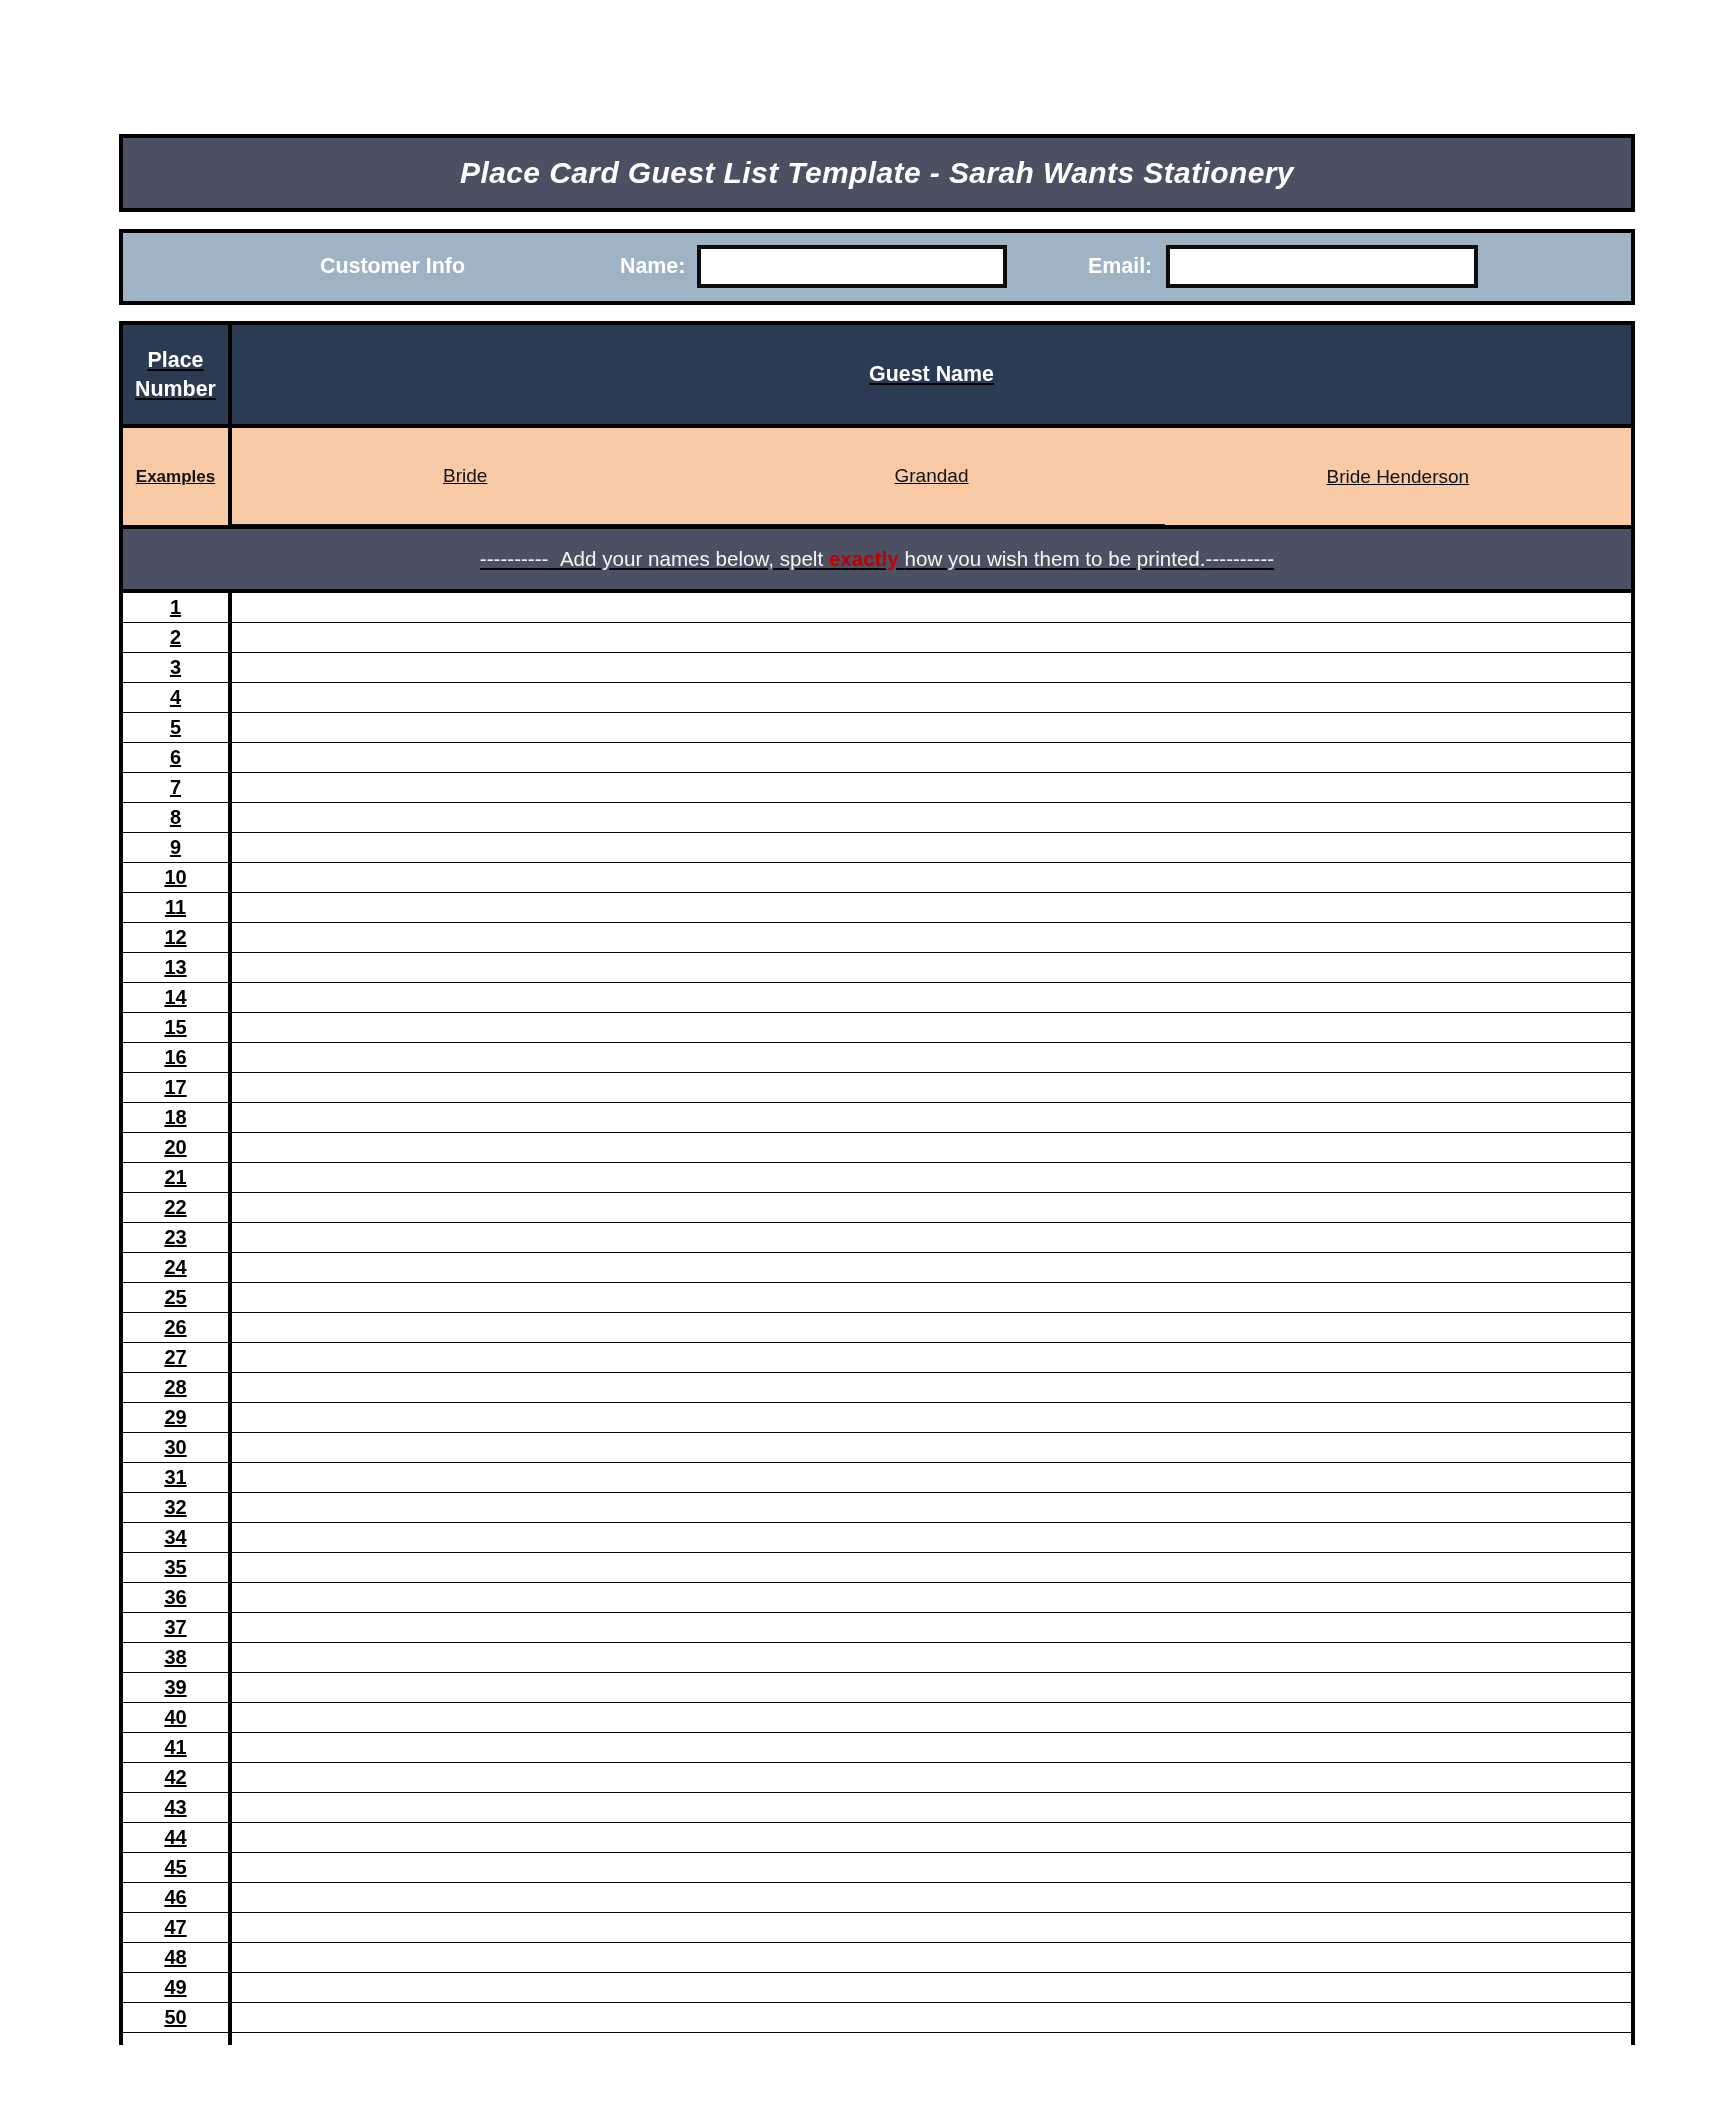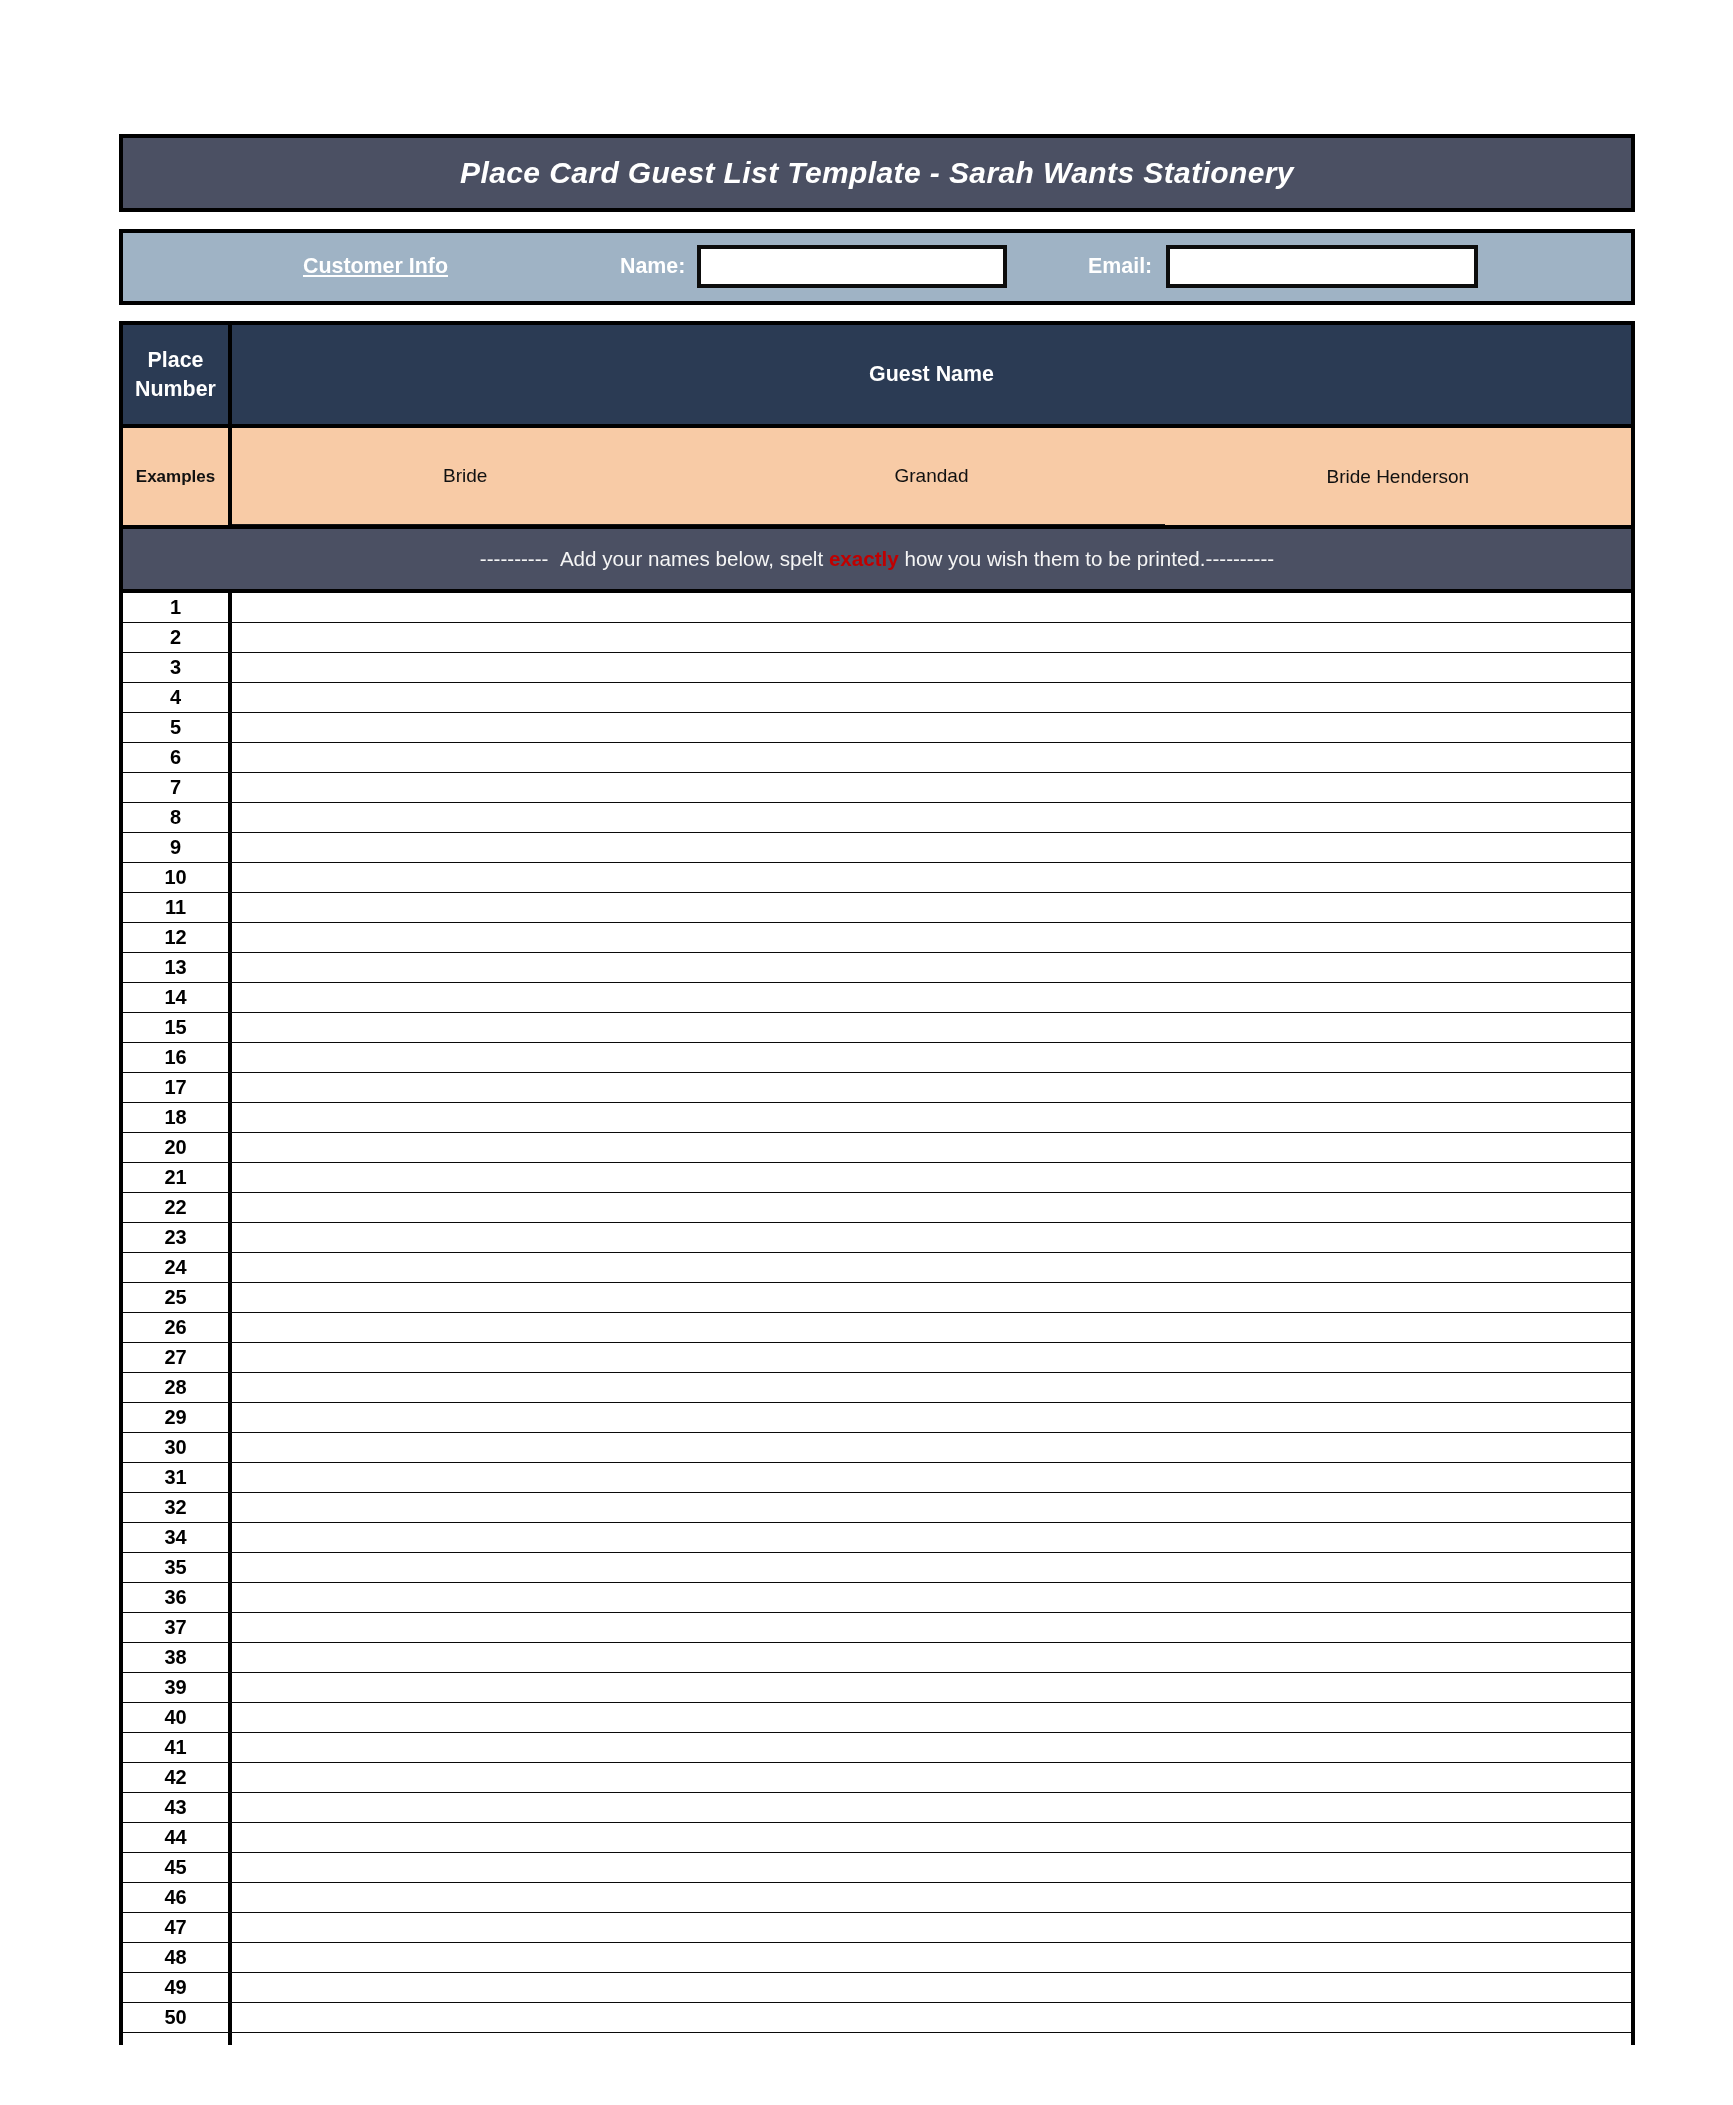--- a/index.html
+++ b/index.html
@@ -46,21 +46,21 @@
     border: 4.1px solid var(--ink);
   }
   .customer-bar .lbl {
     position: absolute;
     top: 0; height: 67px;
     display: flex; align-items: center;
     color: #ffffff;
     font-weight: bold;
     font-size: 21.4px;
   }
-  .lbl-customer { left: 180px; text-decoration: underline; }
+  .lbl-customer { left: 197px; }
   .lbl-name     { left: 497px; }
   .lbl-email    { left: 965px; }
   .field-box {
     position: absolute;
     top: 12.3px; height: 43px;
     background: #ffffff;
     border: 4.1px solid #0d0d0d;
     font-size: 20px;
     padding: 0 8.2px;
     outline: none;
@@ -69,20 +69,21 @@
   .field-email { left: 1043px; width: 312px; }
 
   
   .doc-table {
     position: absolute;
     left: 119px; top: 321px;
     width: 1516px;
     border: 4.1px solid var(--ink);
     border-bottom: none;
     background: #f0abfc;
+    text-decoration: underline;
   }
   .t-row { display: flex; width: 100%; }
   .col-num {
     width: 109px;
     flex: 0 0 109px;
     border-right: 4.1px solid var(--ink);
     display: flex; align-items: center; justify-content: center;
     text-align: center;
   }
   .col-guest {

